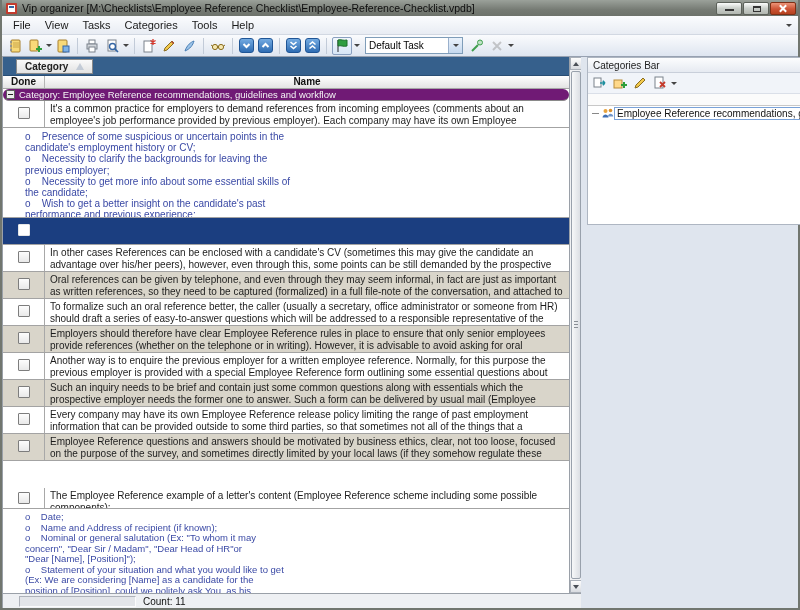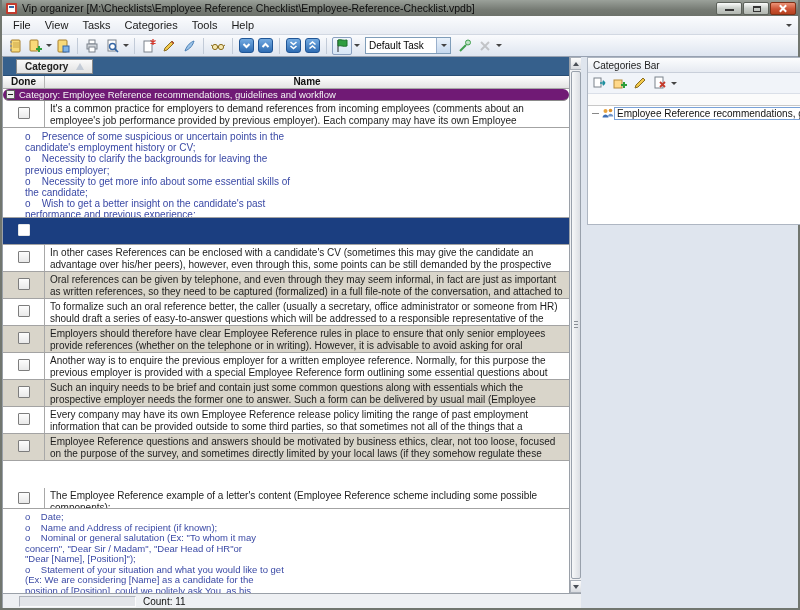--- a/index.html
+++ b/index.html
@@ -32,21 +32,21 @@
   .menubar .arr { margin-left:auto; margin-right:6px; }
   .toolbar { height:22px; background:linear-gradient(#fafbfd,#dee5f0); border-bottom:1px solid #97a1b1;
              display:flex; align-items:center; padding-left:4px; gap:2px; flex:none; }
   .sep { width:1px; height:16px; background:#c2cbd8; margin:0 3px; flex:none; }
   .ti { width:18px; height:18px; display:flex; align-items:center; justify-content:center; flex:none; }
   .bluebtn { width:15px; height:15px; border-radius:3px; border:1px solid #1f5596;
              background:linear-gradient(#74abe2,#2e6cb3); display:flex; align-items:center; justify-content:center; margin:0 1px; }
   .flagbox { width:20px; height:18px; border:1px solid #8aa0c0; background:linear-gradient(#f2f7fd,#d8e6f6);
              display:flex; align-items:center; justify-content:center; border-radius:2px; }
   .combo { display:flex; align-items:center; height:17px; border:1px solid #7f9db9; background:#fff; margin:0 3px; }
-  .combo-text { width:70px; font-size:10px; padding:0 3px; white-space:nowrap; overflow:hidden; }
+  .combo-text { width:82px; font-size:10px; padding:0 3px; white-space:nowrap; overflow:hidden; }
   .combo-btn { width:14px; height:15px; background:linear-gradient(#eaf2fb,#c6d8ee); border-left:1px solid #9ab0cc;
                display:flex; align-items:center; justify-content:center; }
   .dis { opacity:.45; filter:grayscale(1); }
 
   
   .workspace { flex:1; display:flex; min-height:0; background:#dfe5ee; }
   .main-pane { width:579px; display:flex; flex-direction:column; flex:none; border-left:1px solid #9aa0a8; }
   .grid-zone { flex:1; display:flex; min-height:0; }
   .grid-col { width:566px; display:flex; flex-direction:column; flex:none; background:#fff; }
 

